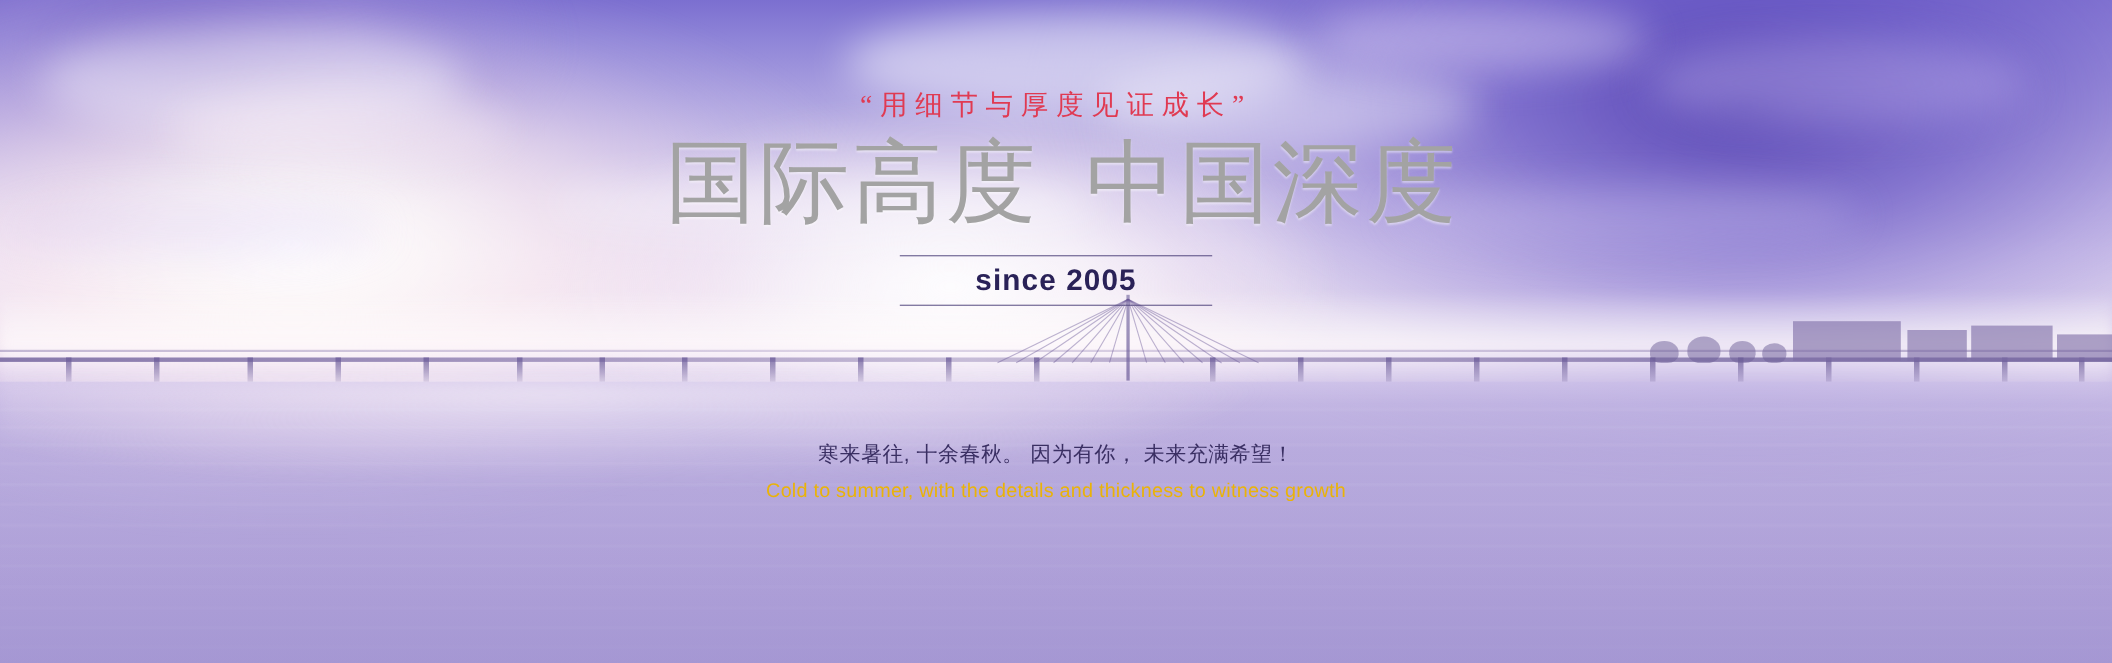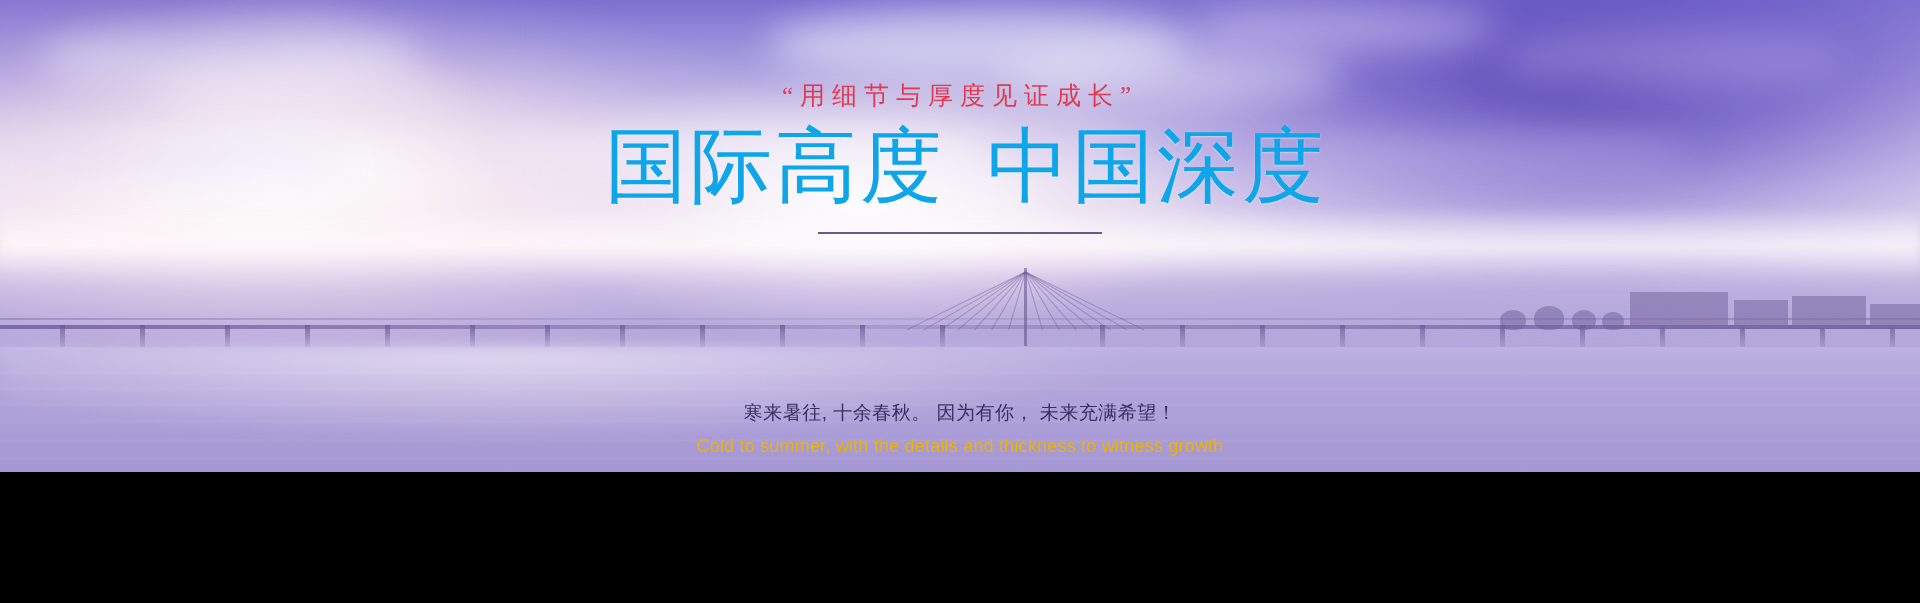--- a/index.html
+++ b/index.html
@@ -1,20 +1,20 @@
 <!DOCTYPE html>
 <html><head>
 <meta charset="utf-8">
 <style>
   html,body{margin:0;padding:0;background:#000;}
   body{font-family:"Liberation Sans",sans-serif;}
 
   .banner{
     position:relative;
-    width:1920px;height:472px;
+    width:1920px;height:603px;
     overflow:hidden;
   }
 
   
   .bg-base{
     position:absolute;inset:0;
     background:
       linear-gradient(180deg,
         #7b6fd0 0%,
         #8f85d8 6%,
@@ -167,21 +167,21 @@
     font-size:25px;letter-spacing:7px;
     color:#e03a52;
     white-space:nowrap;
   }
 
   .headline{
     position:absolute;left:0;right:0;top:124px;
     text-align:center;
     font-family:"Liberation Serif","DejaVu Serif",serif;
     font-size:82px;line-height:1.06;
-    color:#0ea5e9;
+    color:#a3a3a3;
     letter-spacing:3px;
     white-space:nowrap;
     text-shadow:0 1px 2px rgba(255,255,255,.45);
     margin-left:12px;
   }
   .headline .gap{display:inline-block;width:42px;}
 
   .since-wrap{
     position:absolute;left:0;right:0;top:232px;
     display:flex;flex-direction:column;align-items:center;
@@ -306,20 +306,21 @@
   <div class="content">
 
     <div class="tagline">“用细节与厚度见证成长”</div>
 
     <div class="headline">
       <span>国际高度</span><span class="gap"></span><span>中国深度</span>
     </div>
 
     <div class="since-wrap">
       <div class="since-line"></div>
+      <div class="since-text">since 2005</div>
       <div class="since-line"></div>
     </div>
 
     <div class="footer">
       <div class="footer-cn">寒来暑往, 十余春秋。 因为有你， 未来充满希望！</div>
       <div class="footer-en">Cold to summer, with the details and thickness to witness growth</div>
     </div>
 
   </div>
 </div>

